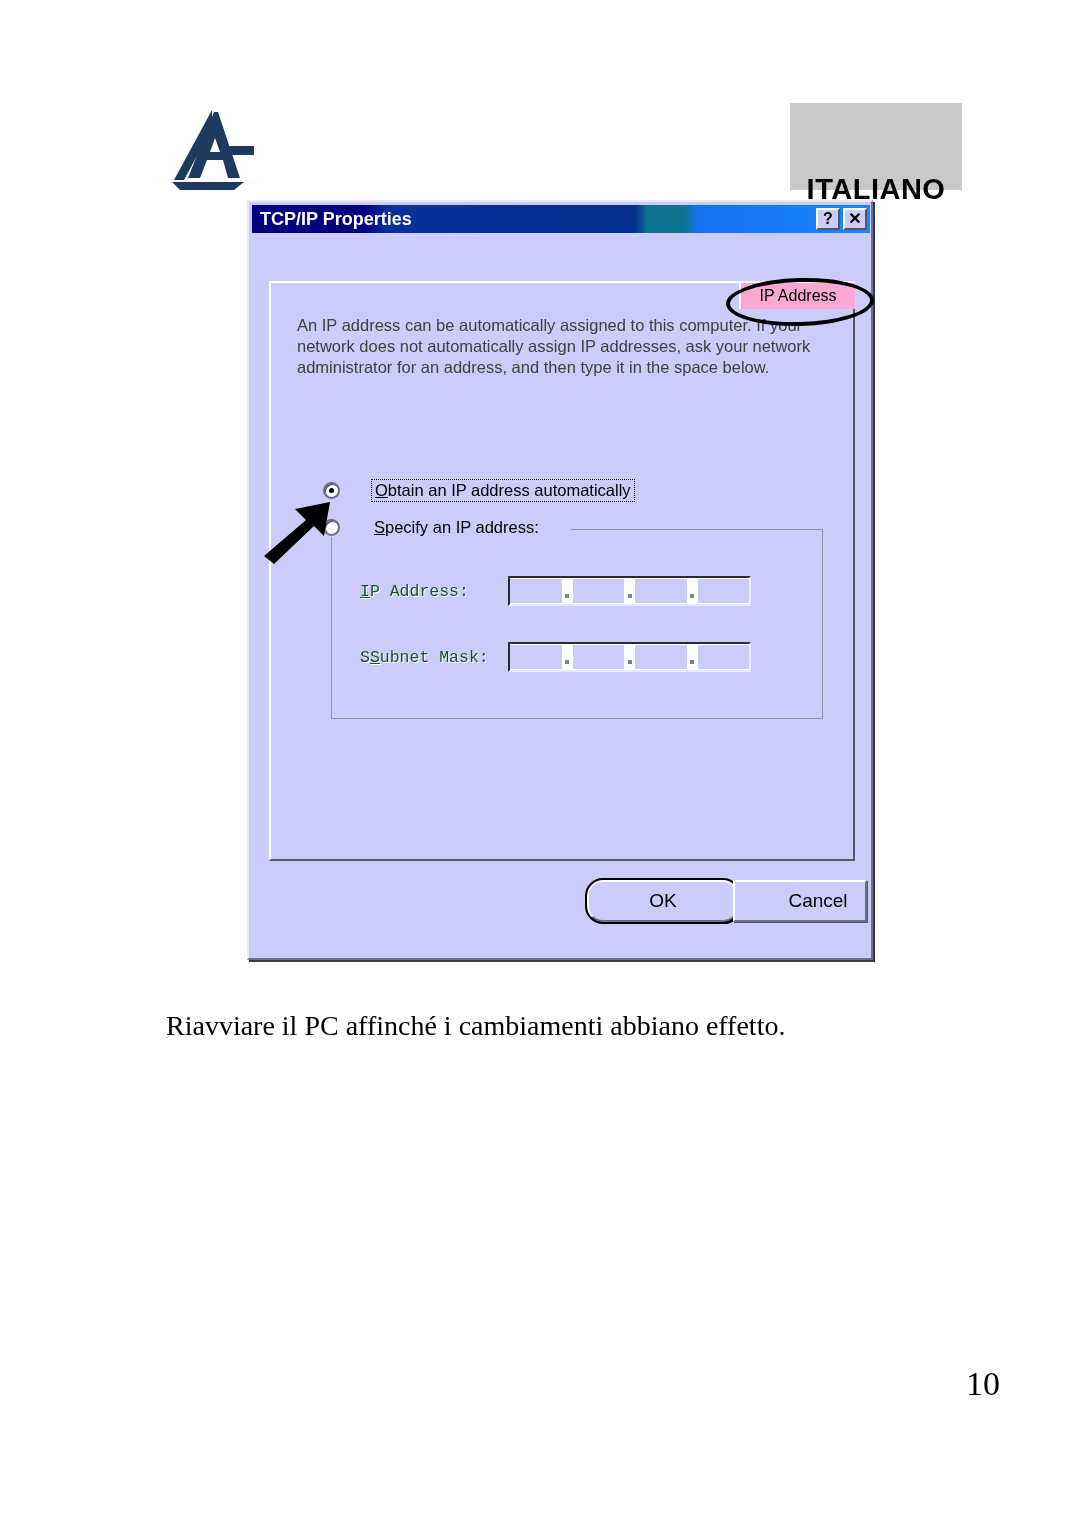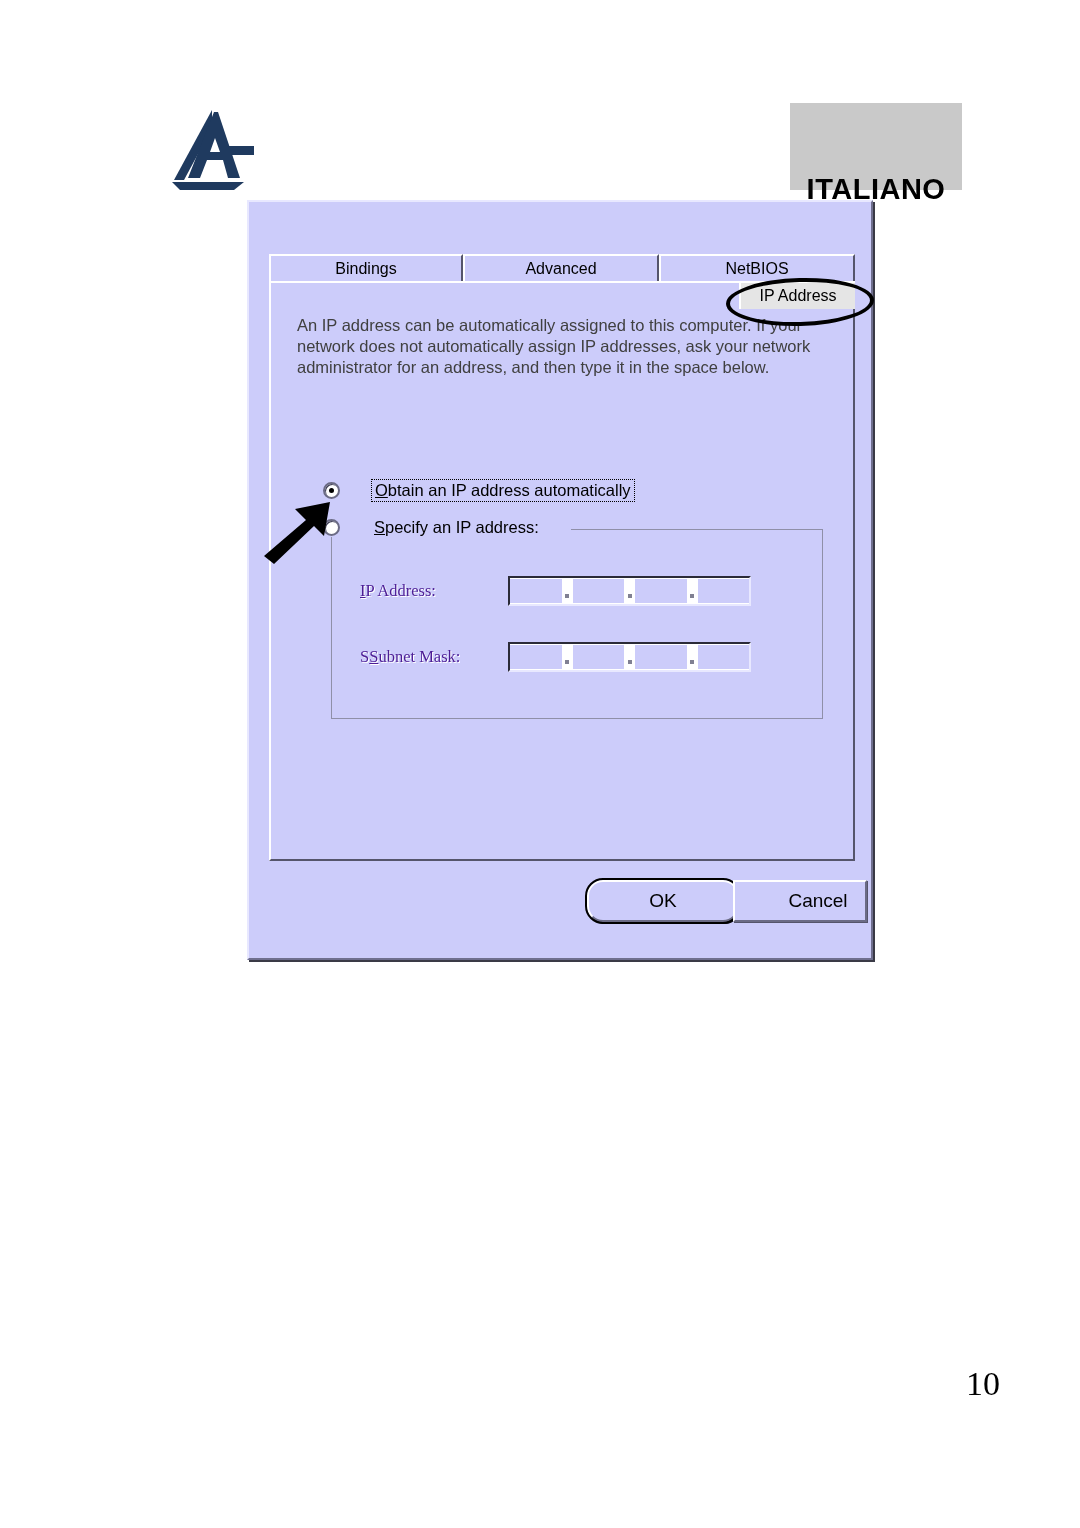--- a/index.html
+++ b/index.html
@@ -139,21 +139,21 @@
     align-items: center;
     justify-content: center;
     font-size: 16px;
     color: #000000;
     height: 28px;
     cursor: default;
     white-space: nowrap;
     font-family: "Liberation Sans", sans-serif;
   }
   .tab.active {
-    background: #e5e5e5;
+    background: #f9a8d4;
     position: relative;
     z-index: 5;
   }
 
   
   #tabpanel {
     position: absolute;
     left: 20px; top: 79px;
     width: 586px; height: 580px;
     background: #ccccfa;
@@ -237,24 +237,24 @@
     position: absolute;
     display: flex;
     align-items: center;
   }
   #row-ip   { left: 28px; top: 46px; }
   #row-mask { left: 28px; top: 112px; }
 
   .field-label {
     width: 148px;
     font-size: 16.5px;
-    color: #4c1d95;
+    color: #14532d;
     text-shadow: 1px 1px 0 #ffffff;
     white-space: nowrap;
-    font-family: Liberation Serif, serif;
+    font-family: Liberation Mono, monospace;
   }
   .field-label .mn { text-decoration: underline; }
 
   .ipbox {
     width: 243px; height: 30px;
     background: #ffffff;
     border-top: 2px solid #2b2b38;
     border-left: 2px solid #2b2b38;
     border-right: 2px solid #e8e8ff;
     border-bottom: 2px solid #e8e8ff;
@@ -372,28 +372,30 @@
       <path d="M4 74 L76 74 L66 82 L12 82 Z" fill="#1f3a5f"></path>
     </svg>
   </div>
 
   <div id="lang-banner">
     <div class="lang-text">ITALIANO</div>
   </div>
 
   <div id="dialog">
 
+    <div id="titlebar">
+      <div class="title-text">TCP/IP Properties</div>
+      <div class="tb-buttons">
+        <div class="tb-btn">?</div>
+        <div class="tb-btn">✕</div>
+      </div>
+    </div>
 
     <div id="tabstrip">
 
-      <div class="tab-row row1">
-        <div class="tab" style="width:194px">Bindings</div>
-        <div class="tab" style="width:196px">Advanced</div>
-        <div class="tab" style="width:196px">NetBIOS</div>
-      </div>
 
       <div class="tab-row row2">
         <div class="tab" style="width:186px">DNS Configuration</div>
         <div class="tab" style="width:104px">Gateway</div>
         <div class="tab" style="width:180px">WINS Configuration</div>
         <div class="tab active" style="width:116px;border-right:none">IP Address</div>
       </div>
     </div>
 
     <div id="tabpanel">
@@ -459,16 +461,17 @@
   </div>
 
   <div id="tab-circle"></div>
 
   <div id="arrow">
     <svg viewBox="0 0 82 72" width="82" height="72" aria-hidden="true">
       <path d="M2 62 L44 26 L33 15 L68 8 L62 42 L52 32 L12 70 Z" fill="#000000"></path>
     </svg>
   </div>
 
+  <div id="caption">Riavviare il PC affinché i cambiamenti abbiano effetto.</div>
 
   <div id="pageno">10</div>
 
 </div>
 
 </body></html>

